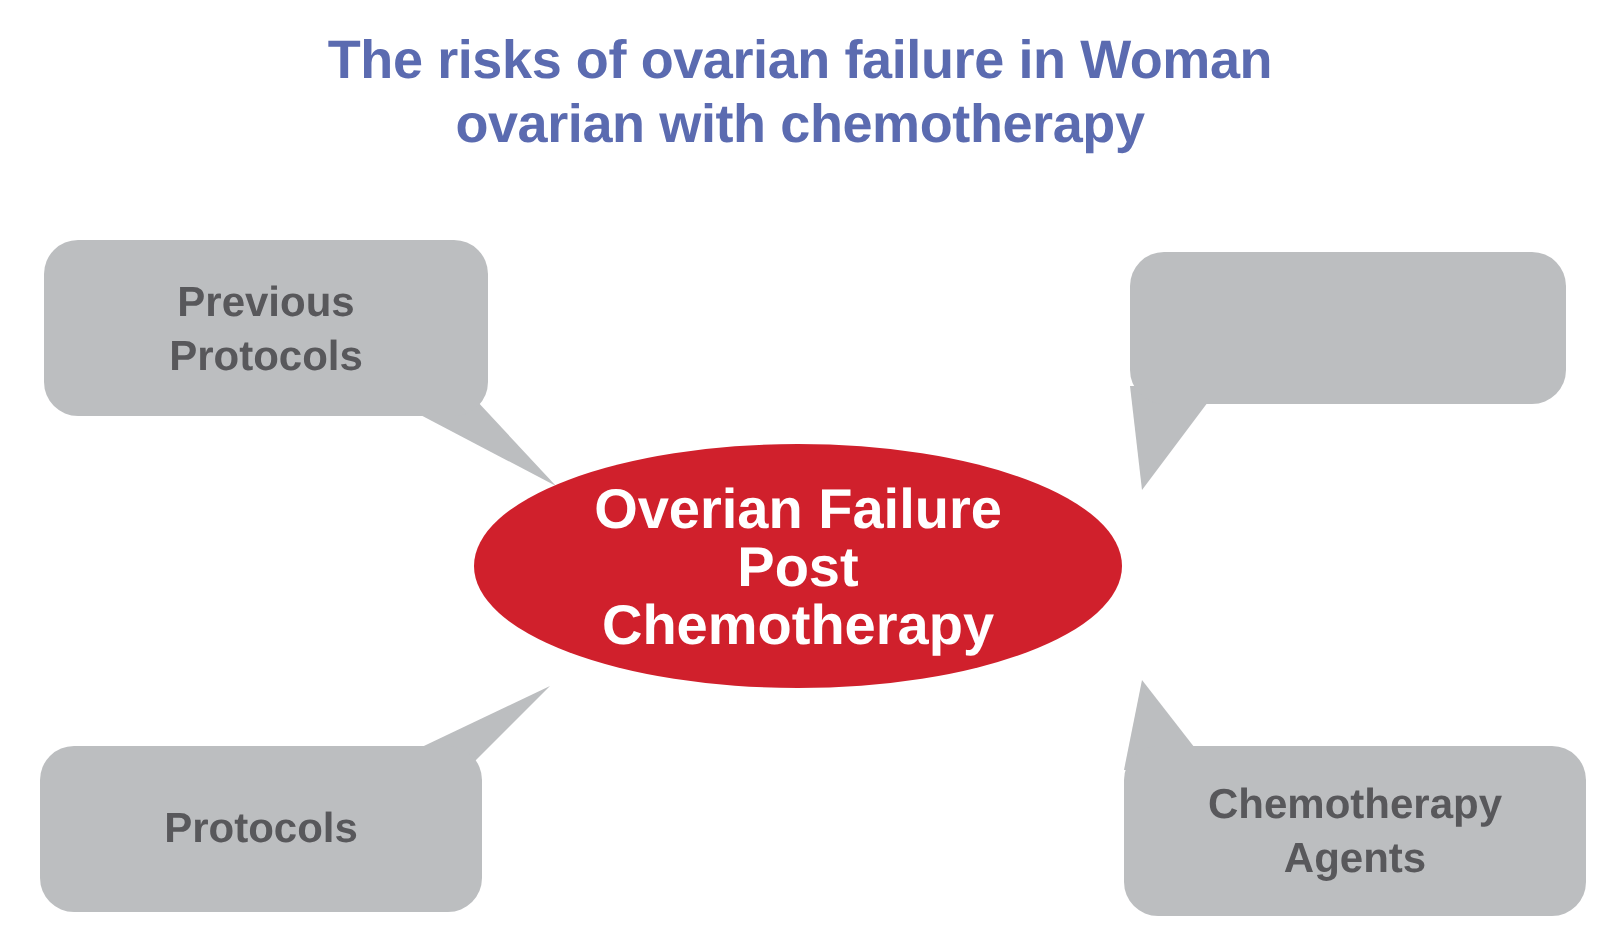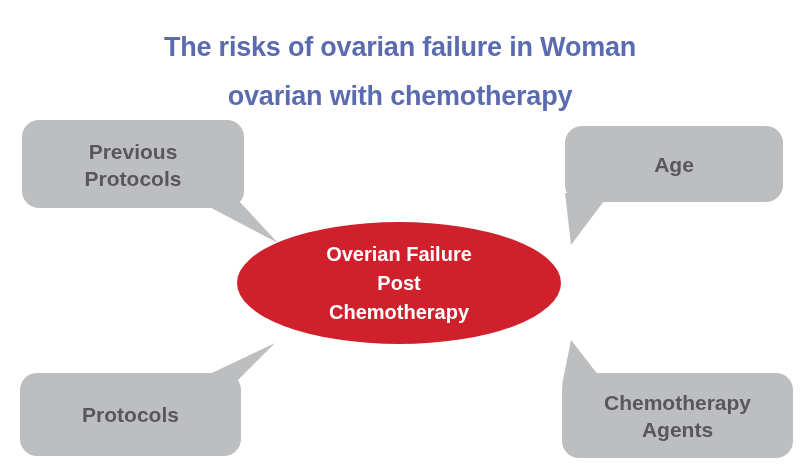--- a/index.html
+++ b/index.html
@@ -30,21 +30,20 @@
     color: #5b6bb0;
     font-family: "Liberation Sans", sans-serif;
     font-weight: bold;
     font-size: 27px;
     line-height: 32px;
     letter-spacing: -0.2px;
   }
   #diagram-title .title-line {
     display: block;
     white-space: nowrap;
-    margin-top: 17px;
   }
 
   
   #shape-layer {
     position: absolute;
     left: 0;
     top: 0;
     width: 800px;
     height: 474px;
   }
@@ -78,21 +77,21 @@
     width: 324px;
     height: 122px;
     display: flex;
     flex-direction: column;
     align-items: center;
     justify-content: center;
     text-align: center;
     color: #ffffff;
     font-family: "Liberation Sans", sans-serif;
     font-weight: bold;
-    font-size: 20px;
+    font-size: 28px;
     line-height: 29px;
     pointer-events: none;
   }
   #label-center span { display: block; white-space: nowrap; }
 </style>
 </head>
 <body>
 
 <div id="diagram-root">
 
@@ -120,23 +119,20 @@
     <rect x="562" y="373" width="231" height="85" rx="17" ry="17" fill="#bcbec0"></rect>
 
     <ellipse cx="399" cy="283" rx="162" ry="61" fill="#d0202c"></ellipse>
   </svg>
 
   <div class="node-label" id="label-previous-treatments">
     <span>Previous</span>
     <span>Protocols</span>
   </div>
 
-  <div class="node-label" id="label-age">
-    <span>Age</span>
-  </div>
 
   <div class="node-label" id="label-protocols">
     <span>Protocols</span>
   </div>
 
   <div class="node-label" id="label-chemo-agents">
     <span>Chemotherapy</span>
     <span>Agents</span>
   </div>
 

